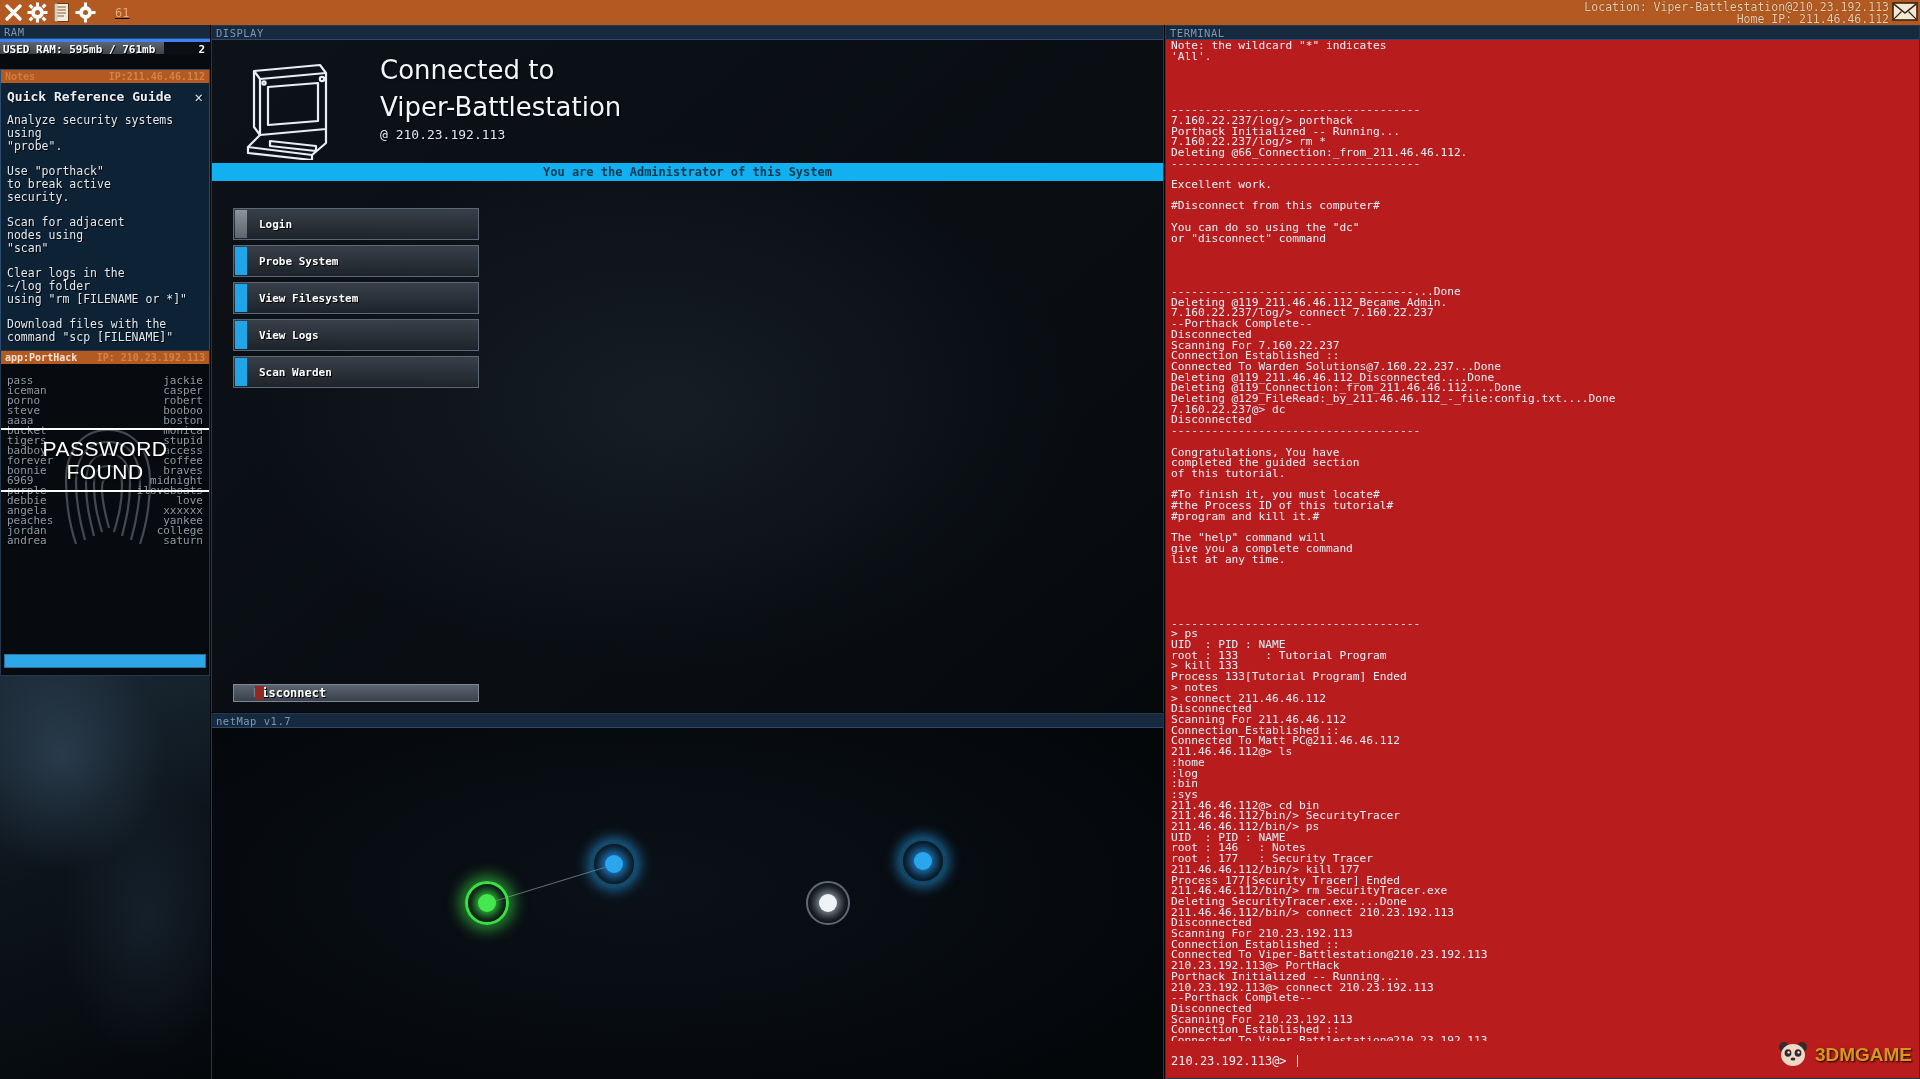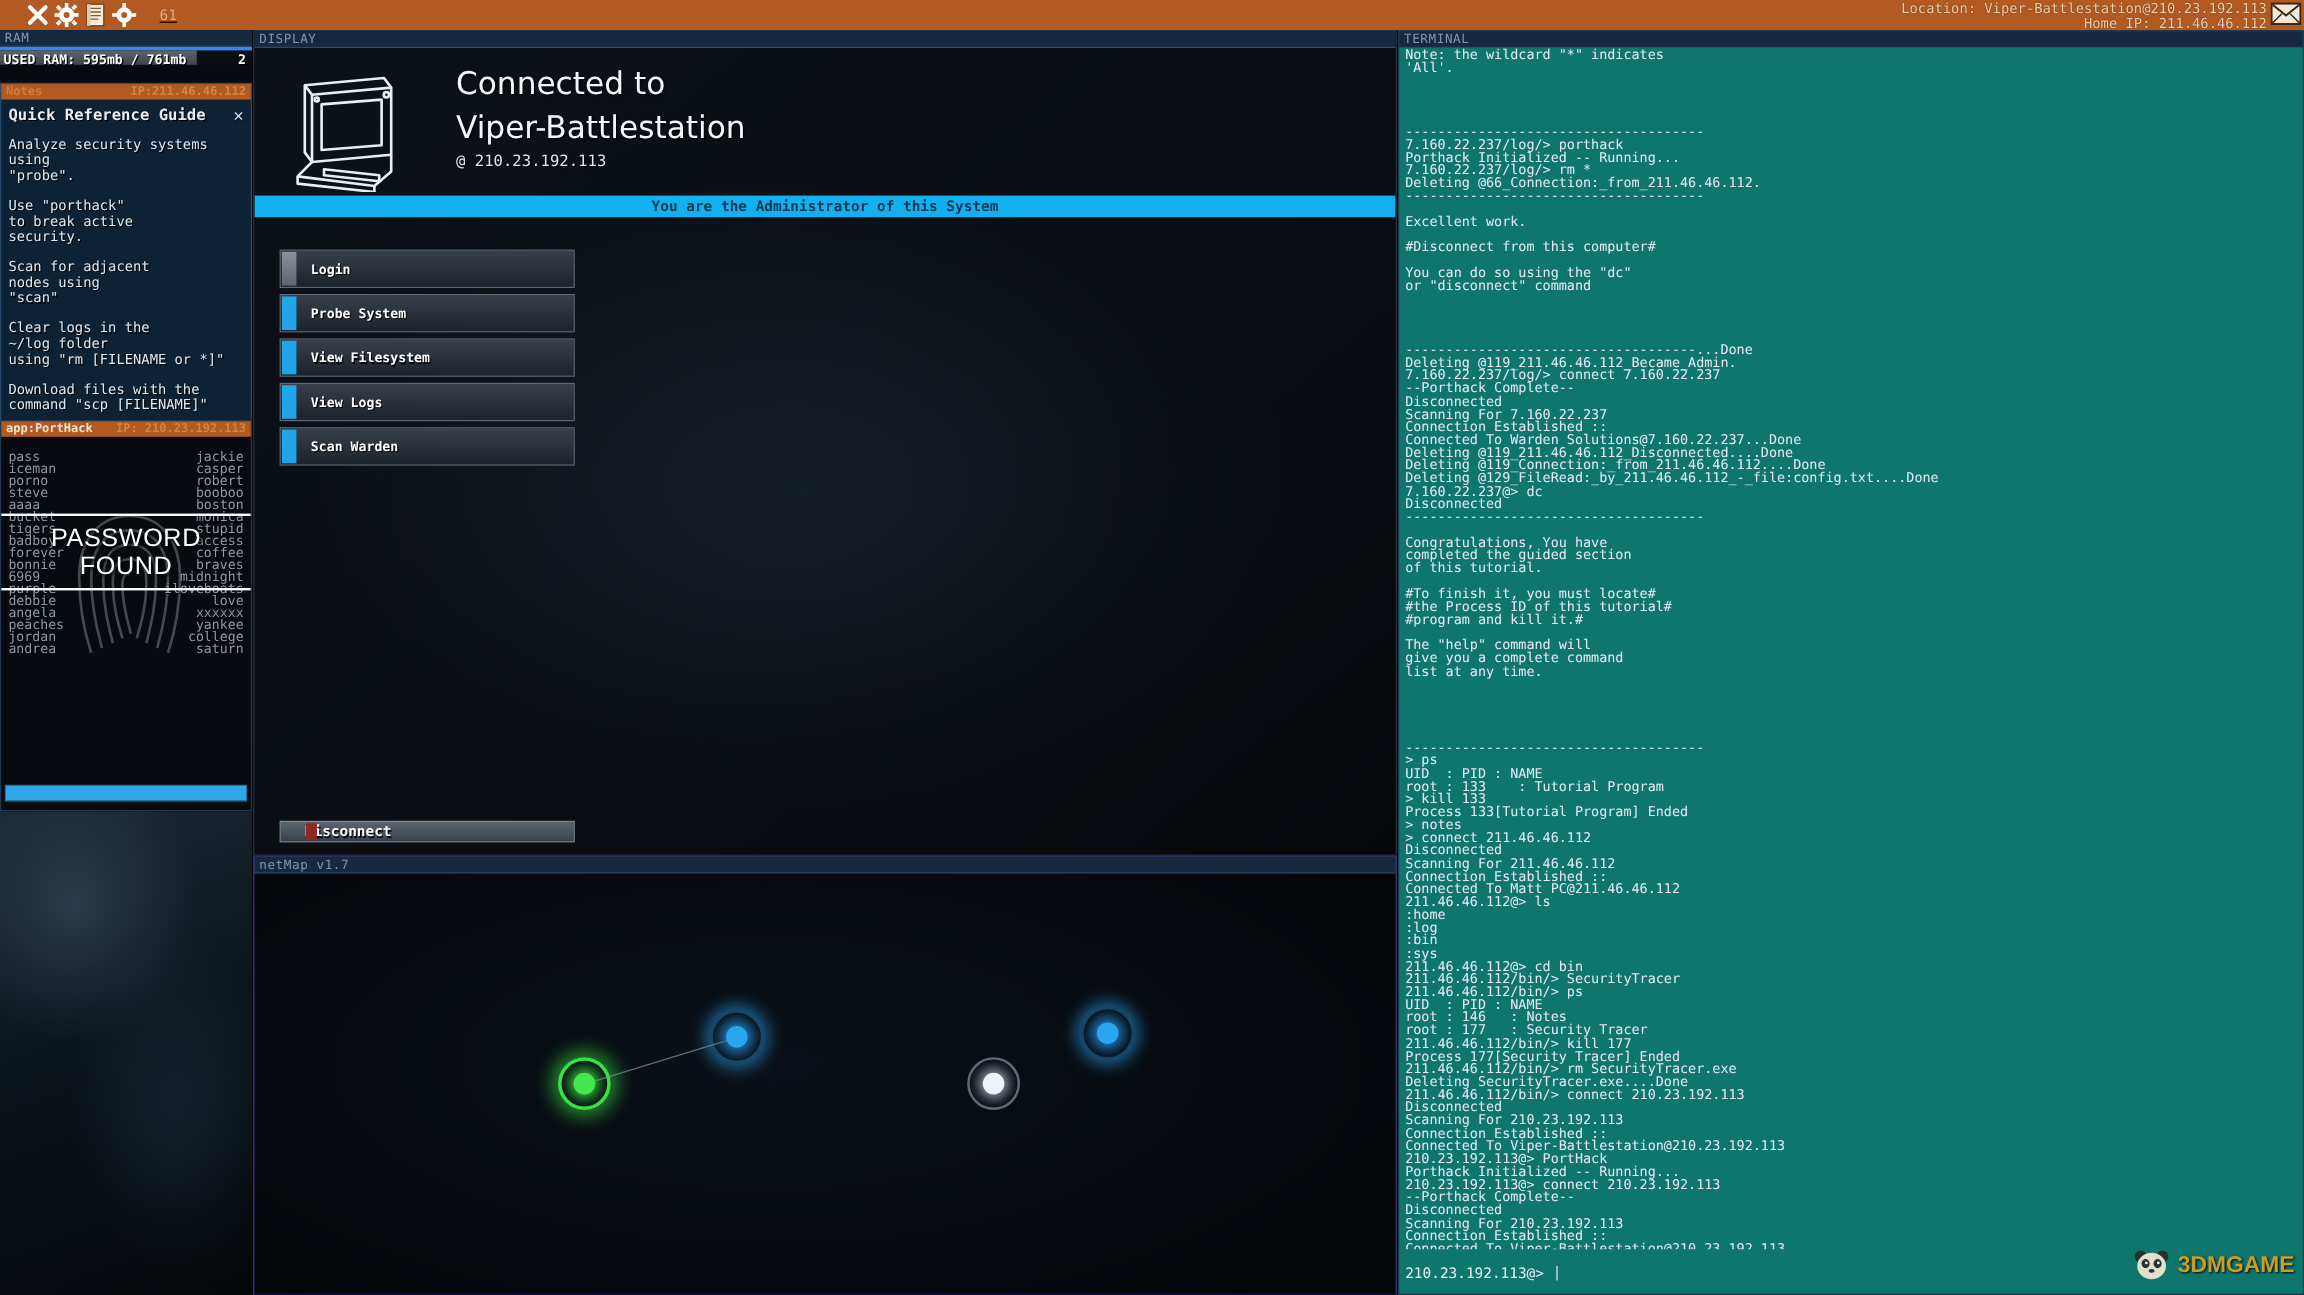--- a/index.html
+++ b/index.html
@@ -10,21 +10,21 @@
     overflow: hidden;
   }
   #app { position: relative; width: 1920px; height: 1079px; }
 
   
   .topbar {
     position: absolute; left: 0; top: 0; width: 1920px; height: 25px;
     background: #b35a22;
     display: flex; align-items: center;
   }
-  .topbar-icons { display: flex; align-items: center; gap: 3px; padding-left: 21px; text-decoration: underline; }
+  .topbar-icons { display: flex; align-items: center; gap: 3px; padding-left: 3px; text-decoration: underline; }
   .tb-icon { width: 21px; height: 21px; display: block; }
   .tb-count {
     margin-left: 16px; color: #e8a878; font-size: 12px;
     font-family: "DejaVu Sans Mono", monospace;
   }
   .topbar-right {
     margin-left: auto; display: flex; align-items: flex-start;
     padding-right: 2px; height: 25px;
   }
   .tb-loc {
@@ -257,21 +257,21 @@
   .node.white .glow { border: 2px solid rgba(200,215,230,.45); border-radius: 50%; }
   .node.white .core { background: #eef3f8; box-shadow: 0 0 10px 4px rgba(220,235,250,.6); }
   .netlink {
     position: absolute; height: 1px; background: rgba(170,185,200,.55);
     transform-origin: 0 0;
   }
 
   
   .term-panel {
     position: absolute; left: 1165px; top: 25px; width: 755px; height: 1054px;
-    background: #0f766e; border: 1px solid #23384d;
+    background: #b91c1c; border: 1px solid #23384d;
   }
   .term-body {
     position: relative; height: 1001px; padding: 1px 4px 0 5px;
     overflow: hidden;
   }
   .term-line {
     color: #e3eaf1; font-size: 11.2px; line-height: 10.7px;
     font-family: "DejaVu Sans Mono", monospace;
     white-space: pre; text-shadow: 0 0 1px rgba(120,160,200,.25);
   }

